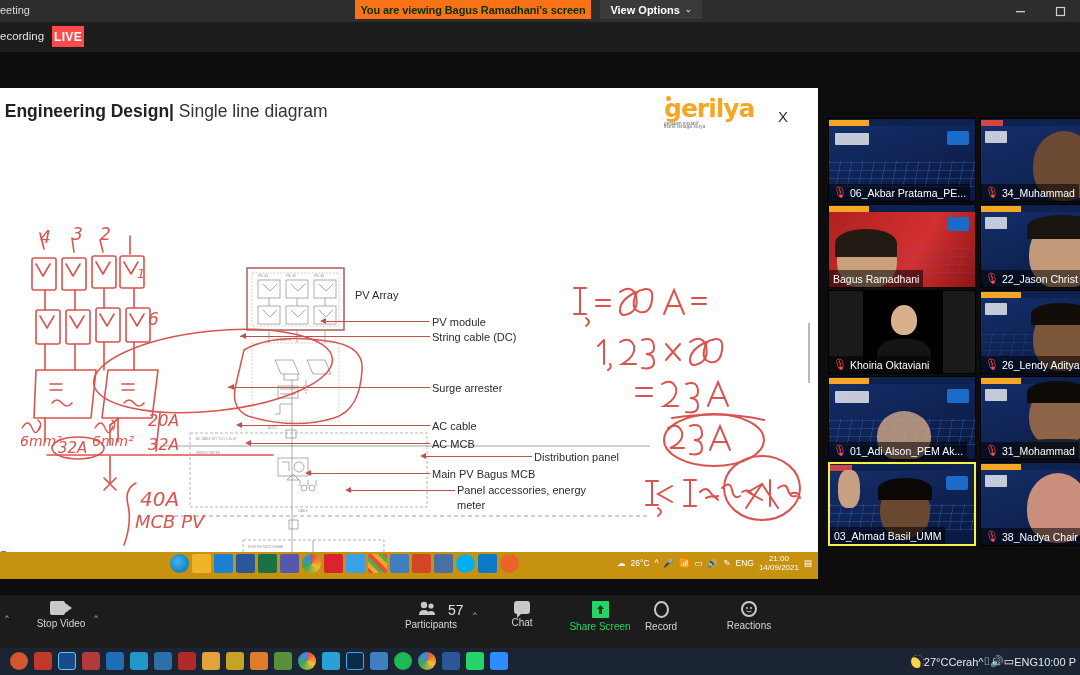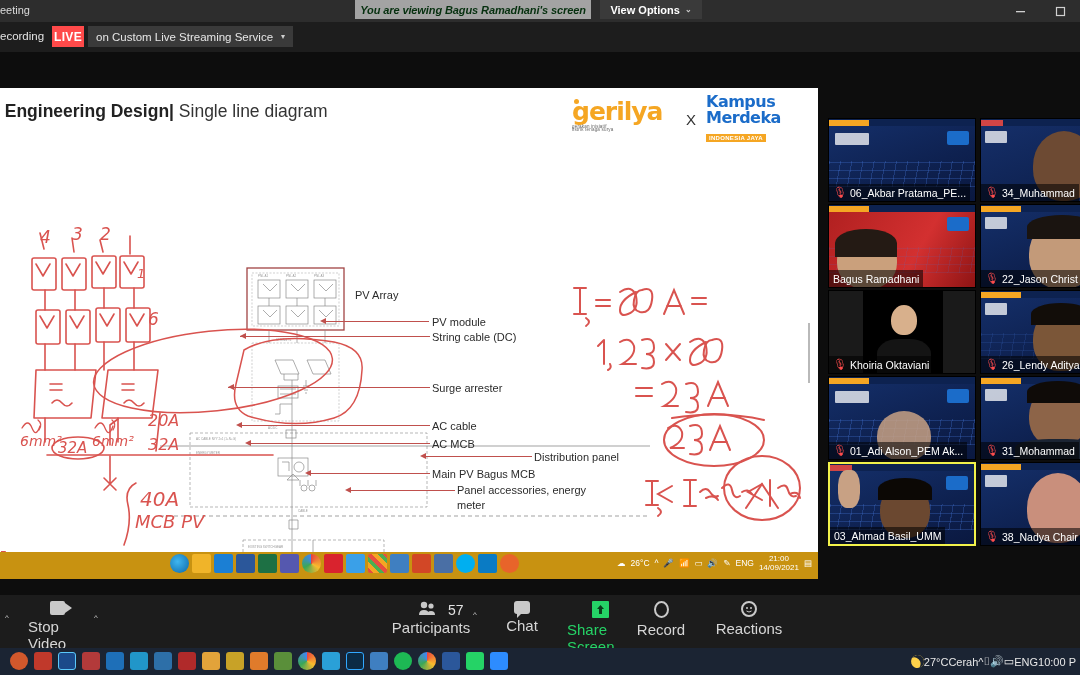--- a/index.html
+++ b/index.html
@@ -6,22 +6,22 @@
   html,body { width:1080px; height:675px; overflow:hidden; background:#000; }
   body { font-family:"Liberation Sans", sans-serif; }
 
   .app { position:relative; width:1080px; height:675px; background:#0d0d0d; }
 
   
   .titlebar { position:absolute; left:0; top:0; width:1080px; height:32px;
               background:#2d2d2d; color:#d8d8d8; font-size:11px; }
   .titlebar .tb-text { position:absolute; left:0; top:4px; font-size:11px; color:#dcdcdc; }
   .viewing-banner { position:absolute; left:355px; top:0px; width:236px; height:19px;
-              background:#a3a3a3; color:#06300f; font-size:11px; font-weight:bold;
-              display:flex; align-items:center; justify-content:center; letter-spacing:-0.1px;font-style:italic;}
+              background:#f97316; color:#06300f; font-size:11px; font-weight:bold;
+              display:flex; align-items:center; justify-content:center; letter-spacing:-0.1px;}
   .view-options { position:absolute; left:600px; top:0px; width:102px; height:19px;
               background:#3a3a3a; color:#ffffff; font-size:11px; font-weight:bold;
               display:flex; align-items:center; justify-content:center; gap:5px; }
   .win-btns { position:absolute; right:0; top:0; height:22px; display:flex; }
   .win-btn { width:40px; height:22px; display:flex; align-items:center; justify-content:center;
              color:#d0d0d0; font-size:11px; }
   .win-btn svg { display:block; }
 
   .recbar { position:absolute; left:0; top:22px; width:1080px; height:30px; background:#1d1d1d; }
   .rec-text { position:absolute; left:0; top:8px; color:#e2e2e2; font-size:11.5px; }
@@ -100,21 +100,21 @@
                  background:#1c1c1c; border-radius:4px; display:flex; align-items:center;
                  justify-content:center; color:#cfcfcf; font-size:14px; }
 
   .drag-handle { position:absolute; left:808px; top:323px; width:5px; height:30px; }
   .drag-handle i { display:block; width:1.5px; height:30px; background:#b9b9b9; float:left; margin-right:1.5px;}
 
   
   .zoombar { position:absolute; left:0; top:595px; width:1080px; height:53px; background:#1c1c1c; }
   .zb-item { position:absolute; top:6px; display:flex; flex-direction:column; align-items:center;
              color:#d6d6d6; font-size:10.5px; gap:3px; width:66px; }
-  .zb-item .lab { font-size:15px; }
+  .zb-item .lab { font-size:10px; }
   .zb-item.green .lab { color:#25d366; }
   .zb-caret { position:absolute; color:#cfcfcf; font-size:8px; }
   .icon-cam { width:22px; height:14px; position:relative; }
   .icon-cam .body { position:absolute; left:0; top:0; width:15px; height:14px; background:#c9c9c9; border-radius:2px;}
   .icon-cam .lens { position:absolute; right:0; top:2px; width:0;height:0;
                     border-top:5px solid transparent; border-bottom:5px solid transparent;
                     border-left:7px solid #c9c9c9; }
   .icon-people { position:relative; width:26px; height:15px; }
   .icon-chat { width:16px; height:13px; background:#c9c9c9; border-radius:3px; position:relative; }
   .icon-chat:after { content:""; position:absolute; left:3px; bottom:-4px; border-top:5px solid #c9c9c9;
@@ -155,45 +155,36 @@
         <svg width="11" height="11" viewBox="0 0 11 11">
             <rect x="1.5" y="1.5" width="8" height="8" fill="none" stroke="#d0d0d0" stroke-width="1.2"></rect>
           </svg>
       </div>
     </div>
   </div>
 
   <div class="recbar">
     <div class="rec-text">ecording</div>
     <div class="live-pill">LIVE</div>
-    <div class="stream-pill">
-      <span>on Custom Live Streaming Service</span>
-      <span class="caret-sm">▾</span>
-    </div>
   </div>
 
   <div class="shared">
 
     <div class="slide-title">
       <b>ailed Engineering Design</b><b>|</b><span> Single line diagram</span>
     </div>
 
     <div class="logo-wrap">
       <div class="logo-gerilya">
         <div class="dot"></div>
         <div class="g-word">gerilya</div>
         <div class="g-sub">gerakan inisiatif</div>
         <div class="g-sub">listrik tenaga surya</div>
       </div>
       <div class="logo-x">X</div>
-      <div class="logo-km">
-        <div class="km1">Kampus</div>
-        <div class="km2">Merdeka</div>
-        <div class="km3">INDONESIA JAYA</div>
-      </div>
     </div>
 
     <svg class="diagram-svg" width="818" height="491">
       <g stroke="#8a8a8a" fill="none" stroke-width="0.7">
 
         <rect x="247" y="180" width="97" height="62" stroke="#a14444" stroke-width="1.3"></rect>
         <rect x="252" y="185" width="87" height="53" stroke="#bbb" stroke-dasharray="2,1.5"></rect>
         <g>
           <rect x="258" y="192" width="22" height="18"></rect>
             <rect x="286" y="192" width="22" height="18"></rect>

